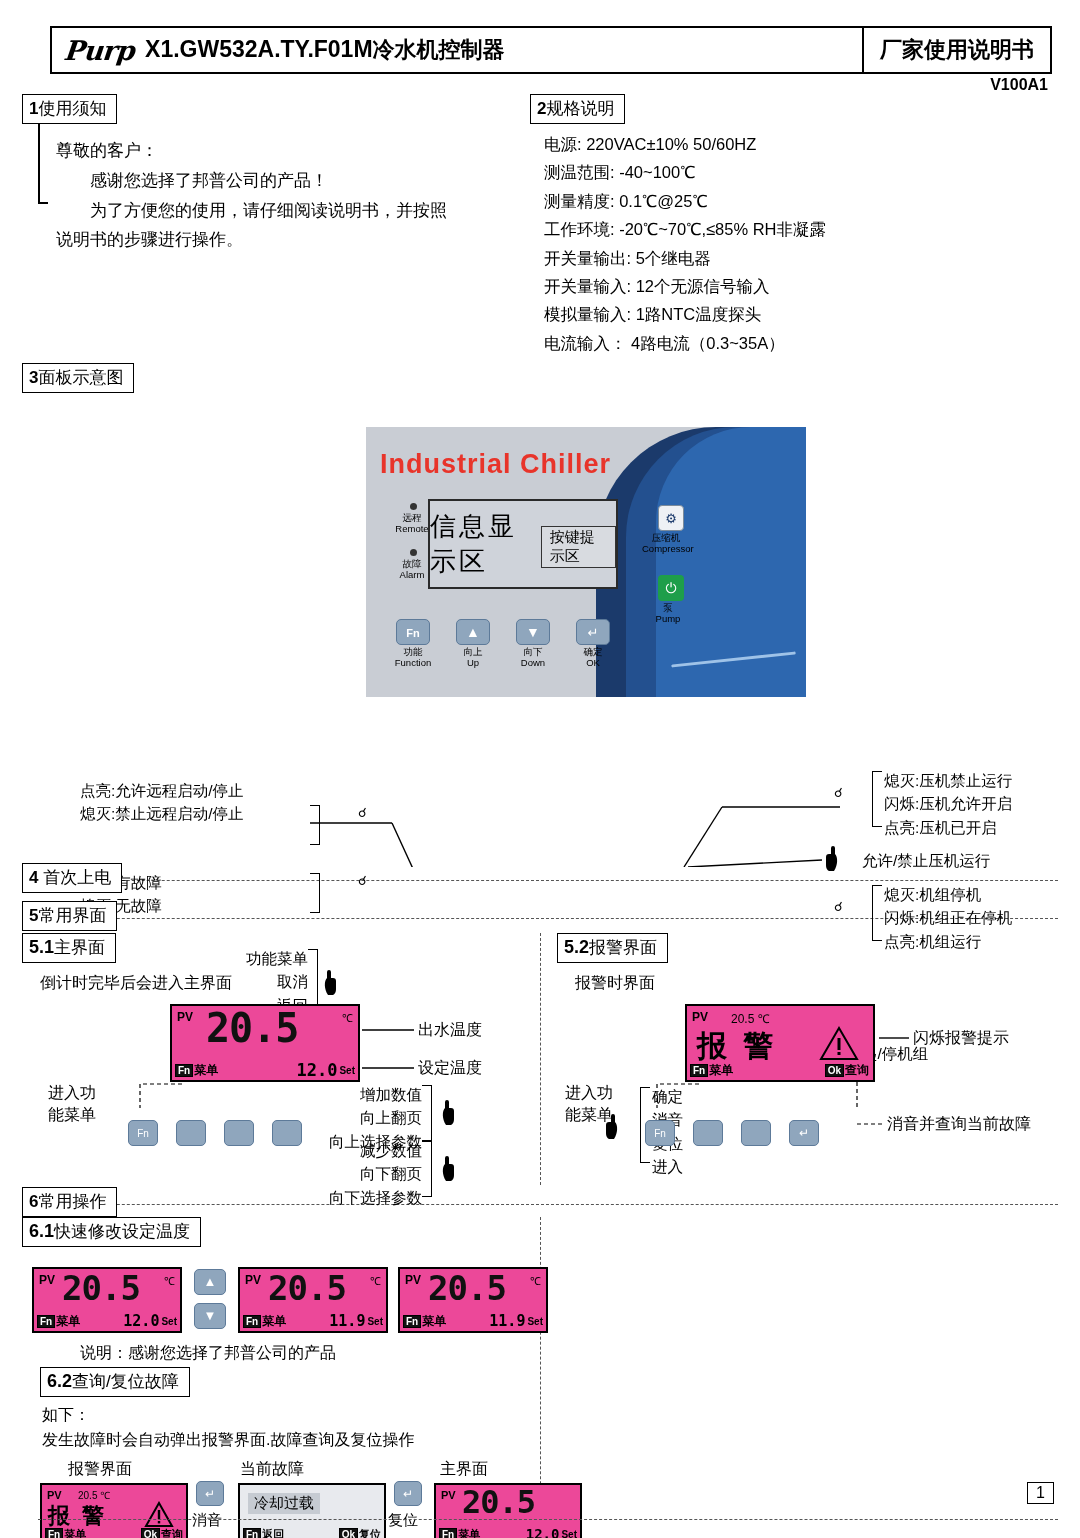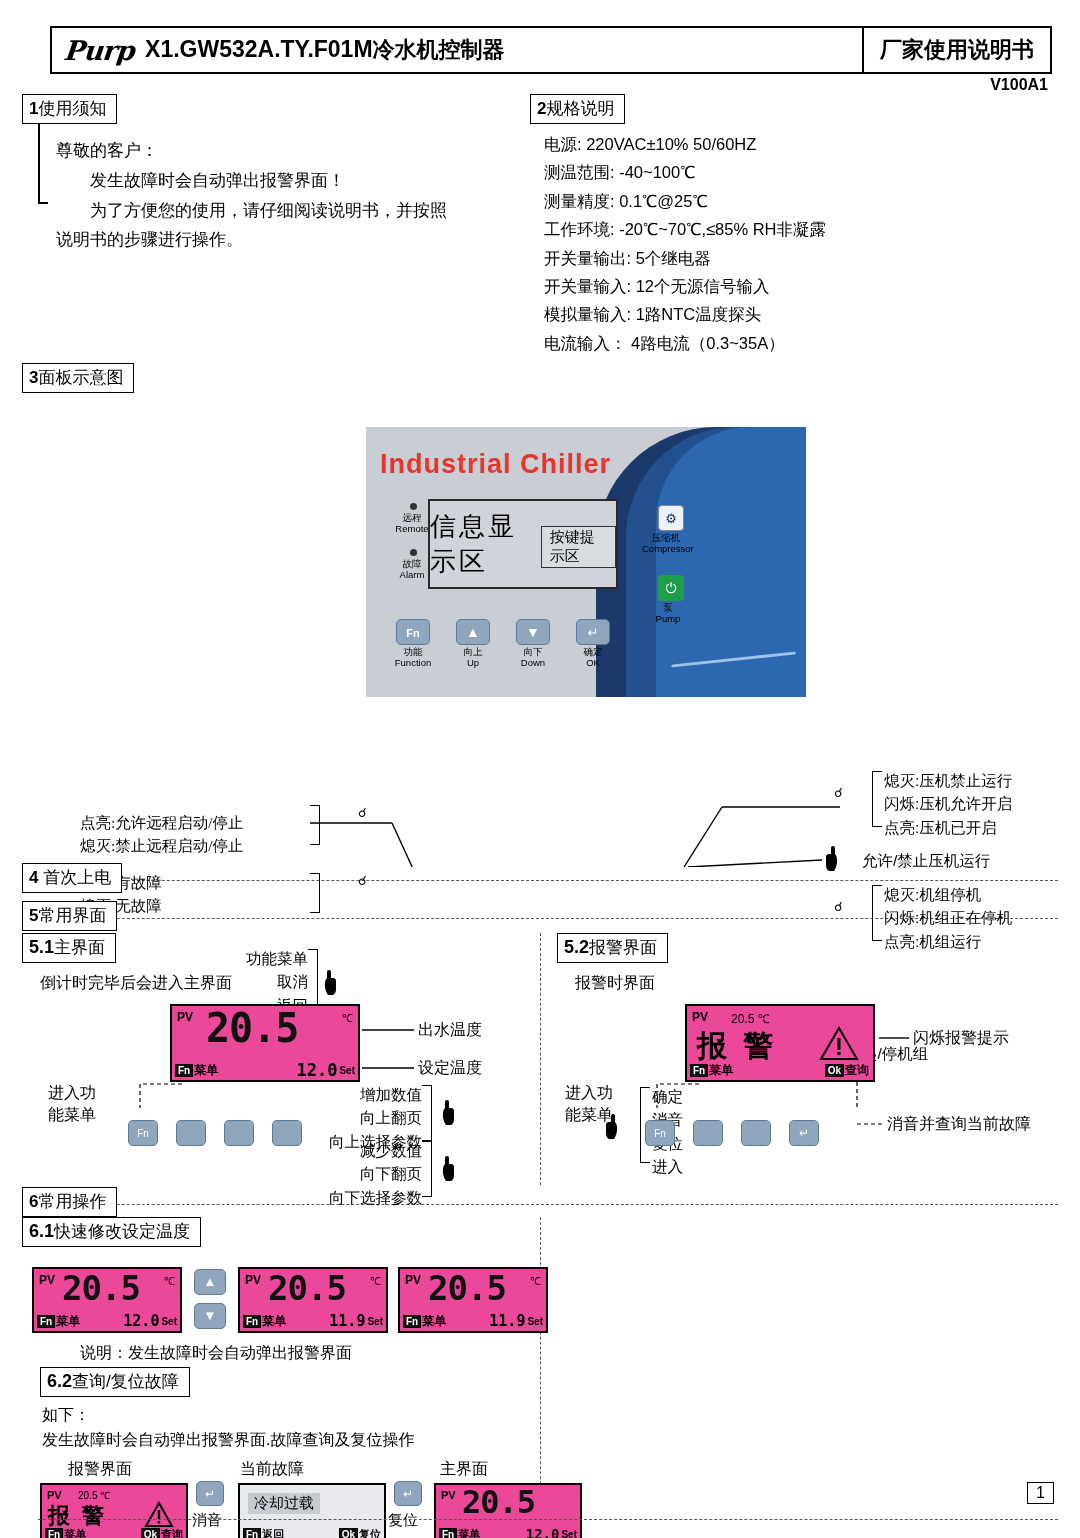--- a/index.html
+++ b/index.html
@@ -216,21 +216,21 @@
   <div class="version">V100A1</div>
 
   <div class="row2">
     <div class="col-l">
       <div class="sec-title">
         <span class="num">1</span><span>使用须知</span>
       </div>
       <div class="brace"></div>
       <div class="intro">
         <div>尊敬的客户：</div>
-        <div style="text-indent:2em">发生故障时会自动弹出报警界面！</div>
+        <div style="text-indent:2em">感谢您选择了邦普公司的产品！</div>
         <div style="text-indent:2em">为了方便您的使用，请仔细阅读说明书，并按照</div>
         <div>说明书的步骤进行操作。</div>
       </div>
     </div>
     <div class="col-r">
       <div class="sec-title">
         <span class="num">2</span><span>规格说明</span>
       </div>
       <div class="spec">
         <div>电源: 220VAC±10%  50/60HZ</div>
@@ -347,21 +347,21 @@
 
         <div class="rbtn" style="left:292px; top:148px; background:#1e9e4a;">
           <span style="font-size:14px;">⏻</span>
         </div>
         <div class="btn-lbl" style="left:278px; top:176px;">
           <div>泵</div>
           <div>Pump</div>
         </div>
       </div>
 
-      <div class="callout" style="left:58px; top:414px;font-family:Liberation Serif, serif;">
+      <div class="callout" style="left:58px; top:382px;">
         <div>点亮:允许远程启动/停止</div>
         <div>熄灭:禁止远程启动/停止</div>
       </div>
       <div class="bracket-r" style="left:288px; top:408px; height:40px;"></div>
       <div style="position:absolute;left:336px;top:408px;font-size:13px;">☌</div>
 
       <div class="callout" style="left:58px; top:474px;">
         <div>闪烁:有故障</div>
         <div>熄灭:无故障</div>
       </div>
@@ -619,21 +619,21 @@
             <div class="deg">℃</div>
             <div class="seven" style="font-size:34px; left:28px;">20.5</div>
             <div class="footer">
               <span class="kbd">Fn</span>
                 <span>菜单</span>
               <span class="setval" style="font-size:15px;">11.9</span>
               <span class="setlbl">Set</span>
             </div>
           </div>
 
-          <div style="position:absolute; left:58px; top:76px; font-size:16px;">说明：发生故障时会自动弹出报警界面</div>
+          <div style="position:absolute; left:58px; top:76px; font-size:16px;">说明：感谢您选择了邦普公司的产品</div>
         </div>
       </div>
 
       <div class="half right">
         <div class="sub-title">
           <b>6.2</b><span>查询/复位故障</span>
         </div>
         <div style="font-size:16px; padding-left:2px; line-height:1.55;">
           <div>如下：</div>
           <div>发生故障时会自动弹出报警界面.故障查询及复位操作</div>

